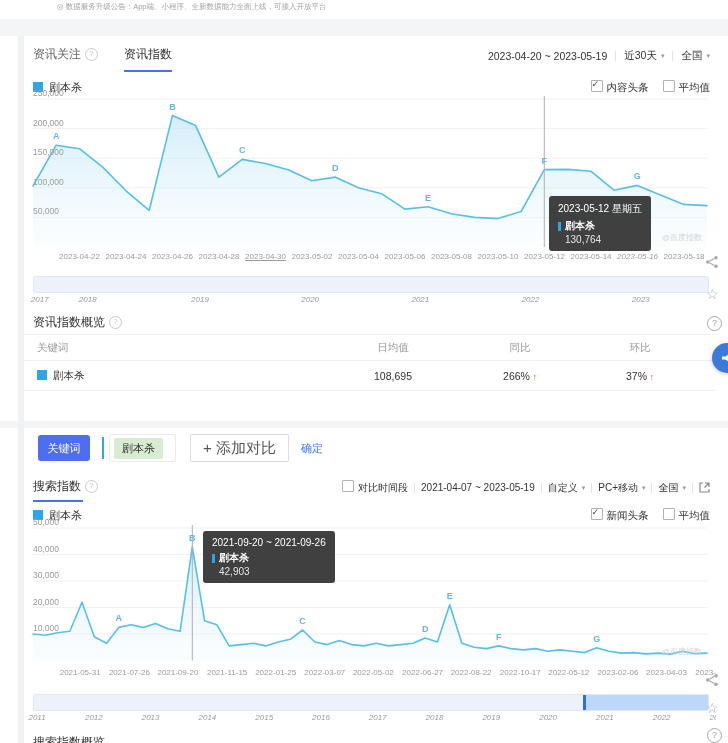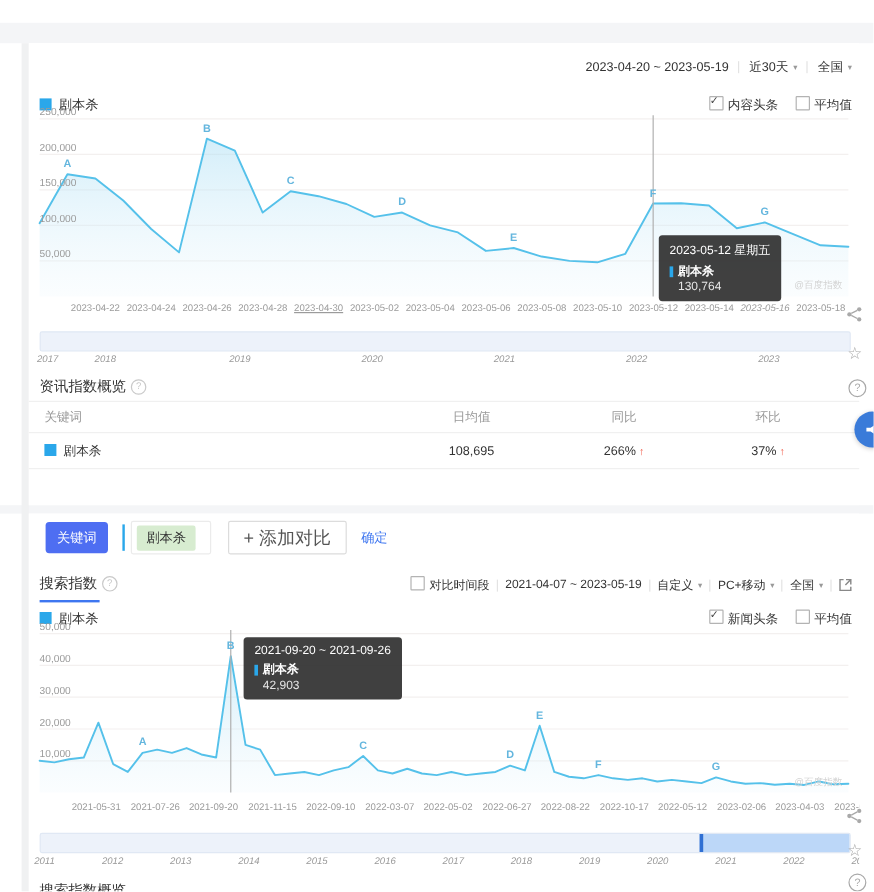--- a/index.html
+++ b/index.html
@@ -87,25 +87,38 @@
   .help{width:13px;height:13px;border:1px solid #a9a9a9;border-radius:50%;font-size:9px;line-height:12px;text-align:center;color:#a9a9a9;}
   .help::after{content:"?";}
   .bluefab{position:absolute;left:712px;top:343px;width:30px;height:30px;border-radius:50%;background:#3a7bd9;z-index:9;
            display:flex;align-items:center;justify-content:center;box-shadow:0 1px 4px rgba(0,0,0,.2);cursor:pointer;}
 </style>
 </head>
 <body>
 
 <div class="stage">
 
+  <div class="banner">
+    <span>◎ 数据服务升级公告：App端、小程序、全新数据能力全面上线，可接入开放平台</span>
+  </div>
   <div class="band band1"></div>
   <div class="band band2"></div>
   <div class="gutter"></div>
 
   <section class="card card1">
+    <div class="tabs">
+      <span class="tab">
+        <span>资讯关注</span>
+        <span class="qi"></span>
+      </span>
+      <span class="tab active">
+        <span>资讯指数</span>
+        <i class="ul"></i>
+      </span>
+    </div>
     <div class="controls controls1">
       <span>2023-04-20 ~ 2023-05-19</span>
       <span class="vsep"></span>
       <span class="sel">近30天</span>
       <span class="vsep"></span>
       <span class="sel">全国</span>
     </div>
 
     <div class="legend-row lg1">
       <span class="sq"></span><span>剧本杀</span>
@@ -269,21 +282,21 @@
       </div>
     <div class="ytick" style="top: -5px;">50,000</div>
         <div class="ytick" style="top: 21.5px;">40,000</div>
         <div class="ytick" style="top: 48px;">30,000</div>
         <div class="ytick" style="top: 74.5px;">20,000</div>
         <div class="ytick" style="top: 101px;">10,000</div>
         <div class="xtick" style="left: 56.18px; top: 146px;">2021-05-31</div>
         <div class="xtick" style="left: 105.382px; top: 146px;">2021-07-26</div>
         <div class="xtick" style="left: 153.91px; top: 146px;">2021-09-20</div>
         <div class="xtick" style="left: 203.112px; top: 146px;">2021-11-15</div>
-        <div class="xtick" style="left: 251.64px; top: 146px;">2022-09-10</div>
+        <div class="xtick" style="left: 251.64px; top: 146px;">2022-01-25</div>
         <div class="xtick" style="left: 300.842px; top: 146px;">2022-03-07</div>
         <div class="xtick" style="left: 349.37px; top: 146px;">2022-05-02</div>
         <div class="xtick" style="left: 398.572px; top: 146px;">2022-06-27</div>
         <div class="xtick" style="left: 447.1px; top: 146px;">2022-08-22</div>
         <div class="xtick" style="left: 496.302px; top: 146px;">2022-10-17</div>
         <div class="xtick" style="left: 544.83px; top: 146px;">2022-05-12</div>
         <div class="xtick" style="left: 594.032px; top: 146px;">2023-02-06</div>
         <div class="xtick" style="left: 642.56px; top: 146px;">2023-04-03</div>
         <div class="xtick" style="left: 691.762px; top: 146px;">2023-05-29</div>
         <div class="marker" style="left: 94.7818px; top: 91.375px;">A</div>

